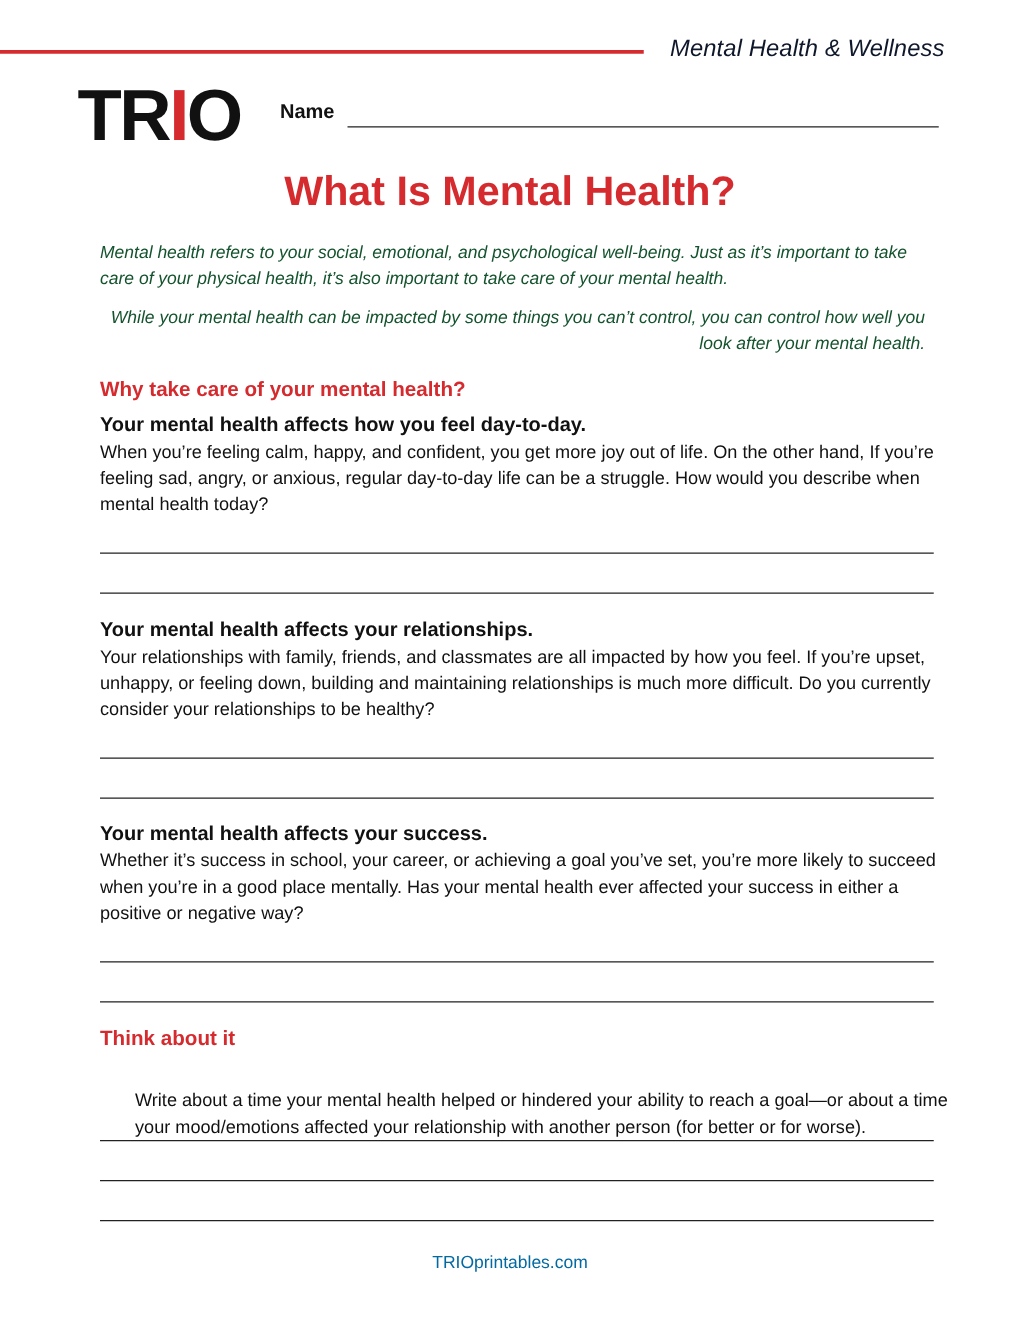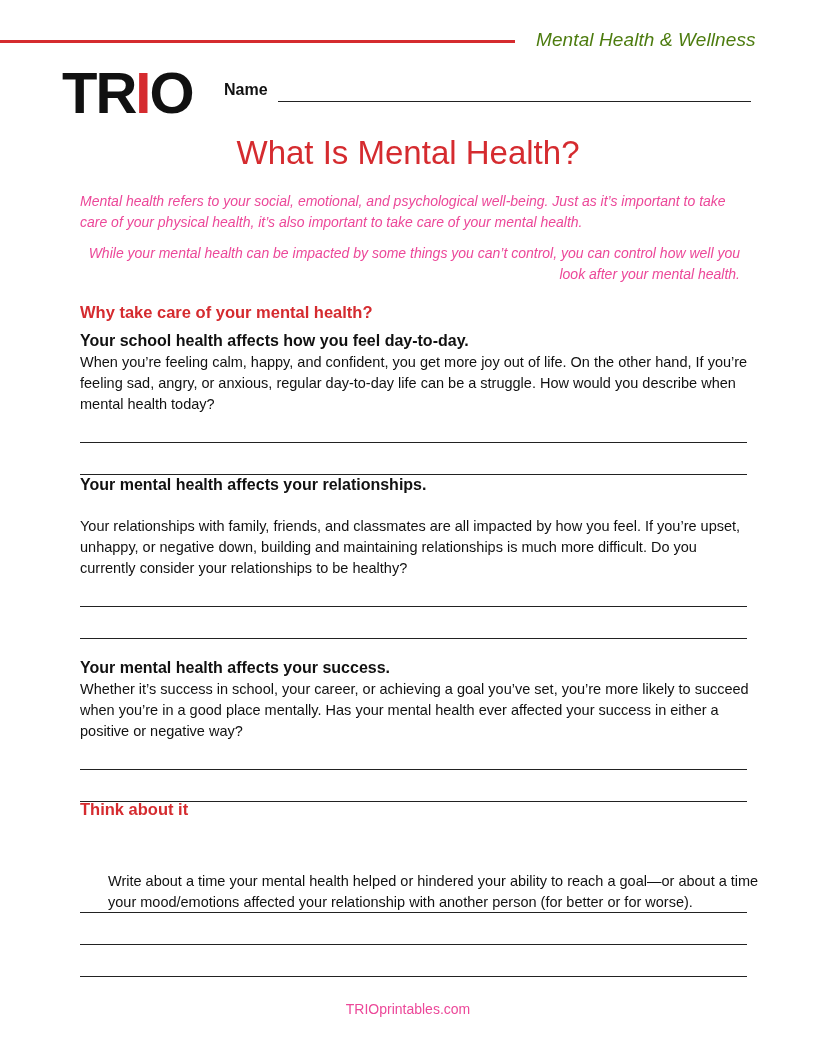--- a/index.html
+++ b/index.html
@@ -1,67 +1,67 @@
 <!DOCTYPE html>
 <html><head>
 <meta charset="utf-8">
 <style>
   html, body { margin: 0; padding: 0; background: #ffffff; }
   body { width: 816px; height: 1056px; position: relative; overflow: hidden;
          font-family: "Liberation Sans", sans-serif; color: #111; }
   .abs { position: absolute; }
   .redline { left: 0; top: 40px; width: 515px; height: 3px; background: #d52b2f; }
-  .series { left: 536px; top: 29px; font-size: 19px; font-style: italic; color: #4d7c0f;
+  .series { left: 536px; top: 29px; font-size: 19px; font-style: italic; color: #0f172a;
             font-family: "Liberation Sans", sans-serif; letter-spacing: 0.1px; }
   .logo { left: 62px; top: 64px; font-size: 58px; font-weight: bold; letter-spacing: -2px;
           font-family: "Liberation Sans", sans-serif; color: #111; line-height: 1; }
   .logo .i { color: #d52b2f; }
   .name-label { left: 224px; top: 81px; font-size: 16px; font-weight: bold; color: #111; }
   .name-line { left: 278px; top: 101px; width: 473px; height: 1px; background: #222; border: none; }
   .title { left: 0; width: 816px; top: 134px; text-align: center; font-size: 33px;
-           font-weight: normal; color: #d52b2f; }
-  .intro { left: 80px; width: 660px; font-size: 14px; font-style: italic; line-height: 21px; color: #ec4899; }
+           font-weight: bold; color: #d52b2f; }
+  .intro { left: 80px; width: 660px; font-size: 14px; font-style: italic; line-height: 21px; color: #14532d; }
   .section-head { left: 80px; font-size: 16.5px; font-weight: bold; color: #d52b2f; }
   .sub-head { left: 80px; font-size: 16px; font-weight: bold; color: #111; }
   .body { left: 80px; width: 670px; font-size: 14.5px; line-height: 21px; color: #111; }
   .wline { left: 80px; width: 667px; height: 1px; background: #222; }
-  .footer { left: 0; width: 816px; top: 1001px; text-align: center; font-size: 14px; color: #ec4899; }
+  .footer { left: 0; width: 816px; top: 1001px; text-align: center; font-size: 14px; color: #0369a1; }
 </style>
 </head>
 <body>
 
 <div class="abs redline"></div>
 <div class="abs series">Mental Health &amp; Wellness</div>
 
 <div class="abs logo"><span>TR</span><span class="i">I</span><span>O</span></div>
 
 <div class="abs name-label">Name</div>
 <div class="abs name-line"></div>
 
 <div class="abs title">What Is Mental Health?</div>
 
 <div class="abs intro" style="top:191px;">Mental health refers to your social, emotional, and psychological well-being. Just as it’s important to take care of your physical health, it’s also important to take care of your mental health.</div>
 <div class="abs intro" style="top:243px;text-align:right;">While your mental health can be impacted by some things you can’t control, you can control how well you look after your mental health.</div>
 
 <div class="abs section-head" style="top:303px;">Why take care of your mental health?</div>
 
-<div class="abs sub-head" style="top:332px;">Your school health affects how you feel day-to-day.</div>
+<div class="abs sub-head" style="top:332px;">Your mental health affects how you feel day-to-day.</div>
 <div class="abs body" style="top:352px;">When you’re feeling calm, happy, and confident, you get more joy out of life. On the other hand, If you’re feeling sad, angry, or anxious, regular day-to-day life can be a struggle. How would you describe when mental health today?</div>
 <div class="abs wline" style="top:442px;"></div>
 <div class="abs wline" style="top:474px;"></div>
 
-<div class="abs sub-head" style="top:476px;">Your mental health affects your relationships.</div>
-<div class="abs body" style="top:516px;">Your relationships with family, friends, and classmates are all impacted by how you feel. If you’re upset, unhappy, or negative down, building and maintaining relationships  is much more difficult. Do you currently consider your relationships to be healthy?</div>
+<div class="abs sub-head" style="top:496px;">Your mental health affects your relationships.</div>
+<div class="abs body" style="top:516px;">Your relationships with family, friends, and classmates are all impacted by how you feel. If you’re upset, unhappy, or feeling down, building and maintaining relationships  is much more difficult. Do you currently consider your relationships to be healthy?</div>
 <div class="abs wline" style="top:606px;"></div>
 <div class="abs wline" style="top:638px;"></div>
 
 <div class="abs sub-head" style="top:659px;">Your mental health affects your success.</div>
 <div class="abs body" style="top:679px;">Whether it’s success in school, your career, or achieving a goal you’ve set, you’re more likely to succeed when you’re in a good place mentally. Has your mental health ever affected your success in either a positive or negative way?</div>
 <div class="abs wline" style="top:769px;"></div>
 <div class="abs wline" style="top:801px;"></div>
 
-<div class="abs section-head" style="top:800px;">Think about it</div>
+<div class="abs section-head" style="top:822px;">Think about it</div>
 <div class="abs body" style="top:871px;margin-left:28px;">Write about a time your mental health helped or hindered your ability to reach a goal—or about a time your mood/emotions affected your relationship with another person (for better or for worse).</div>
 <div class="abs wline" style="top:912px;"></div>
 <div class="abs wline" style="top:944px;"></div>
 <div class="abs wline" style="top:976px;"></div>
 
 <div class="abs footer">TRIOprintables.com</div>
 
 </body></html>

